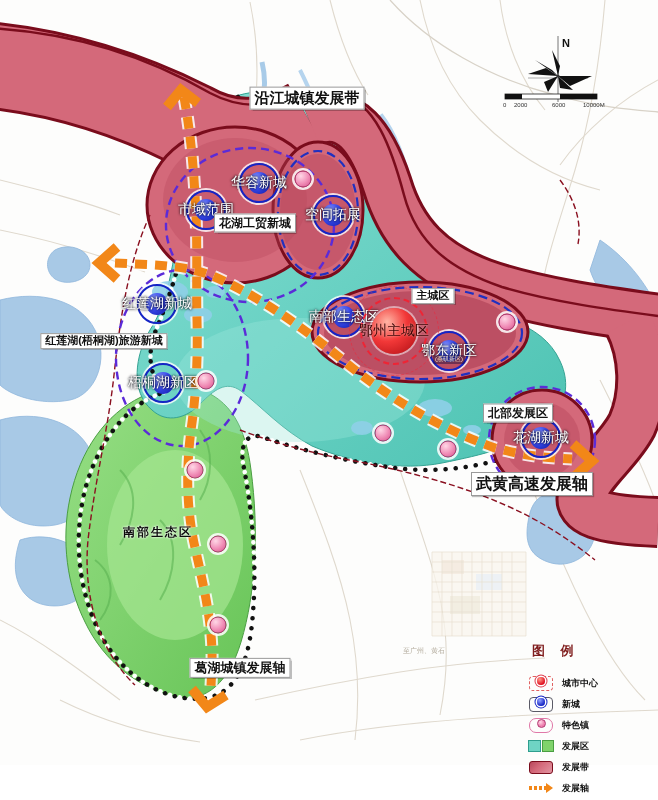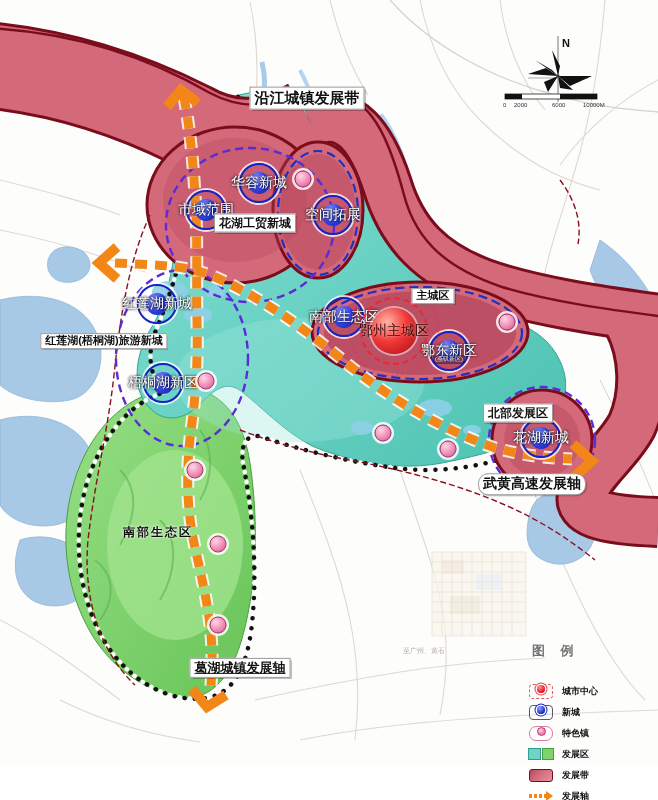--- a/index.html
+++ b/index.html
@@ -8,22 +8,22 @@
   svg{display:block;font-family:"Liberation Sans",sans-serif;}
   .overlay{position:absolute;left:0;top:0;width:658px;height:765px;}
 
   
   .maplabel{position:absolute;transform:translate(-50%,-50%);white-space:nowrap;
     background:#fff;border:1px solid #9a9a9a;box-shadow:1px 1px 1px rgba(0,0,0,.25);
     color:#111;font-weight:bold;padding:1px 4px;line-height:1.25;z-index:6;}
   .lbl-belt{font-size:15px;}
   .lbl-cluster{font-size:12px;}
   .lbl-small{font-size:11px;padding:0 4px;}
-  .lbl-axis-big{font-size:14px;border-radius:10px;}
-  .lbl-axis{font-size:13px;text-decoration:underline;}
+  .lbl-axis-big{font-size:16px;}
+  .lbl-axis{font-size:13px;}
   .regiontext{position:absolute;transform:translate(-50%,-50%);white-space:nowrap;
     color:#0d0d0d;font-weight:bold;letter-spacing:2px;z-index:6;
     text-shadow:0 0 3px rgba(255,255,255,.9),0 0 2px rgba(255,255,255,.9);}
   .rt-north{font-size:17px;}
   .rt-south{font-size:12px;}
 
   
   .node{position:absolute;transform:translate(-50%,-50%);z-index:5;}
   .nc{width:36px;height:36px;border-radius:50%;border:2.5px solid #1525c5;
     box-shadow:0 0 0 2px rgba(255,255,255,.8);display:flex;align-items:center;justify-content:center;}
@@ -43,21 +43,21 @@
     width:46px;height:46px;border-radius:50%;
     background:radial-gradient(circle at 35% 30%, #ffb5a5 0%, #f23838 45%, #ad0c12 100%);
     box-shadow:0 0 0 2px rgba(255,255,255,.5);}
   .center-node .nodelabel{color:#3c0404;text-shadow:0 0 2px rgba(255,210,200,.8);}
   .tn{width:15px;height:15px;border-radius:50%;
     background:radial-gradient(circle at 35% 30%, #ffd7e6 0%, #f08cb6 55%, #d4538c 100%);
     border:1px solid #b03a72;box-shadow:0 0 0 2.5px rgba(255,255,255,.85);}
 
   
   .legend{position:absolute;left:528px;top:642px;width:128px;z-index:7;}
-  .lg-title{font-size:13px;font-weight:bold;color:#737373;letter-spacing:6px;margin:0 0 24px 4px;}
+  .lg-title{font-size:13px;font-weight:bold;color:#7f1d1d;letter-spacing:6px;margin:0 0 16px 4px;}
   .lg-row{display:flex;align-items:center;margin-bottom:7px;height:14px;}
   .lg-row .lg-label{font-size:9px;color:#111;font-weight:bold;margin-left:8px;white-space:nowrap;}
   .lg-ic{width:26px;height:14px;display:flex;align-items:center;justify-content:center;flex:0 0 26px;position:relative;}
   .ic-center{border:1px dashed #e06060;border-radius:4px;width:22px;height:13px;}
   .ic-center i{display:block;width:8px;height:8px;border-radius:50%;margin:0 auto;
     background:radial-gradient(circle at 35% 30%,#ff9a8a,#e01020 70%);box-shadow:0 0 0 1.5px #fff,0 0 0 2.5px #e04050;}
   .ic-new{border:1px solid #5a5a66;border-radius:4px;width:22px;height:13px;}
   .ic-new i{display:block;width:8px;height:8px;border-radius:50%;margin:0 auto;
     background:radial-gradient(circle at 35% 30%,#93a2ff,#1525c5 70%);box-shadow:0 0 0 1.5px #fff,0 0 0 2.5px #1525c5;}
   .ic-town{border:1px solid #e078a8;border-radius:7px;width:22px;height:13px;}

